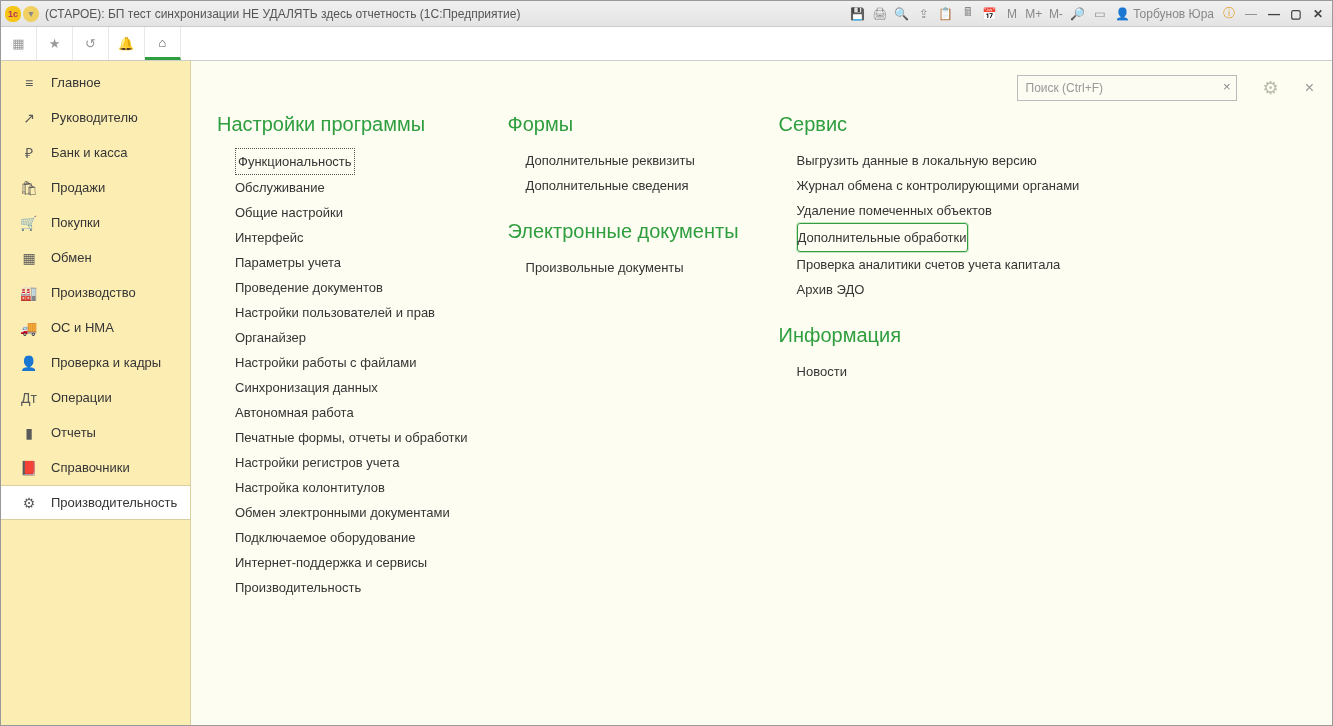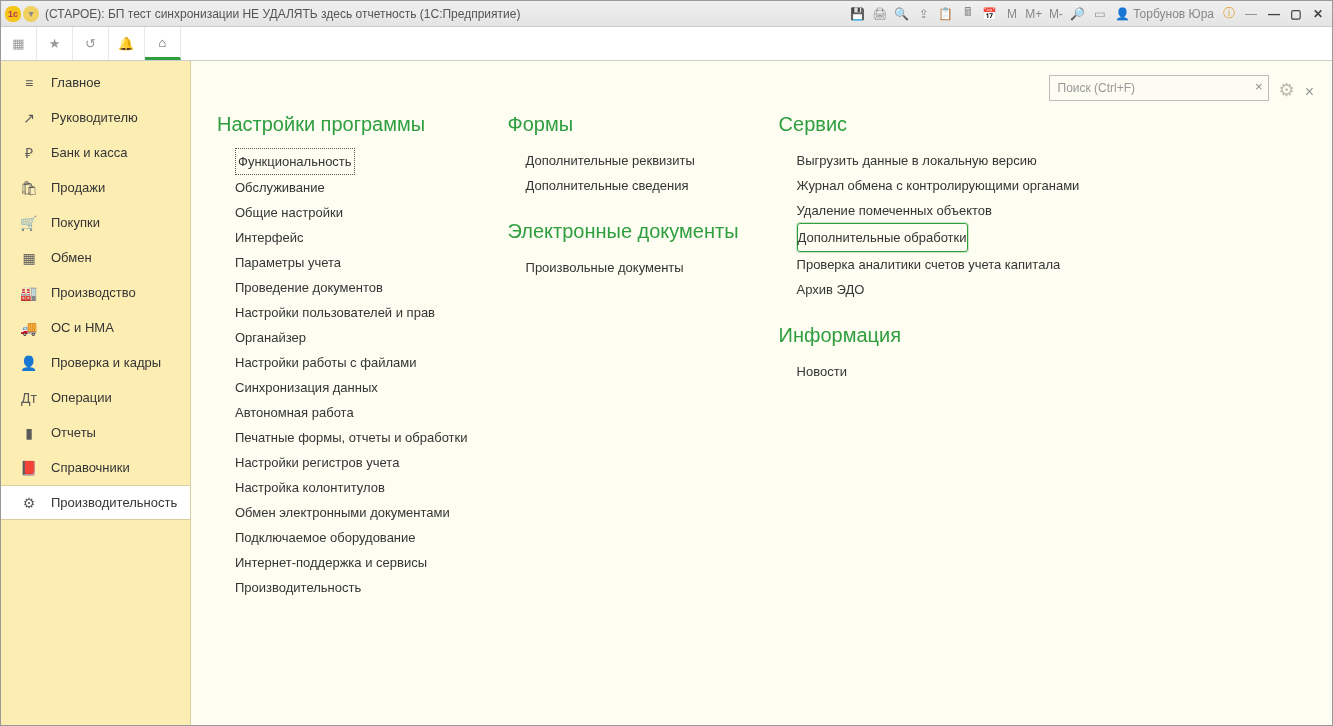--- a/index.html
+++ b/index.html
@@ -67,22 +67,22 @@
     flex:1;
     background:#fdfdf1;
     position:relative;
     padding:18px 26px;
     overflow:auto;
   }
   .topright {
     position:absolute;
     top:14px; right:18px;
     display:flex;
-    align-items:flex-end;
-    gap:10px;
+    align-items:center;
+    gap:26px;
   }
   .searchbox { position:relative; }
   .searchbox input {
     width:220px; height:26px;
     border:1px solid #bbb;
     padding:0 26px 0 8px;
     background:#fcfcf2;
     font-size:12px;
     color:#333;
   }

